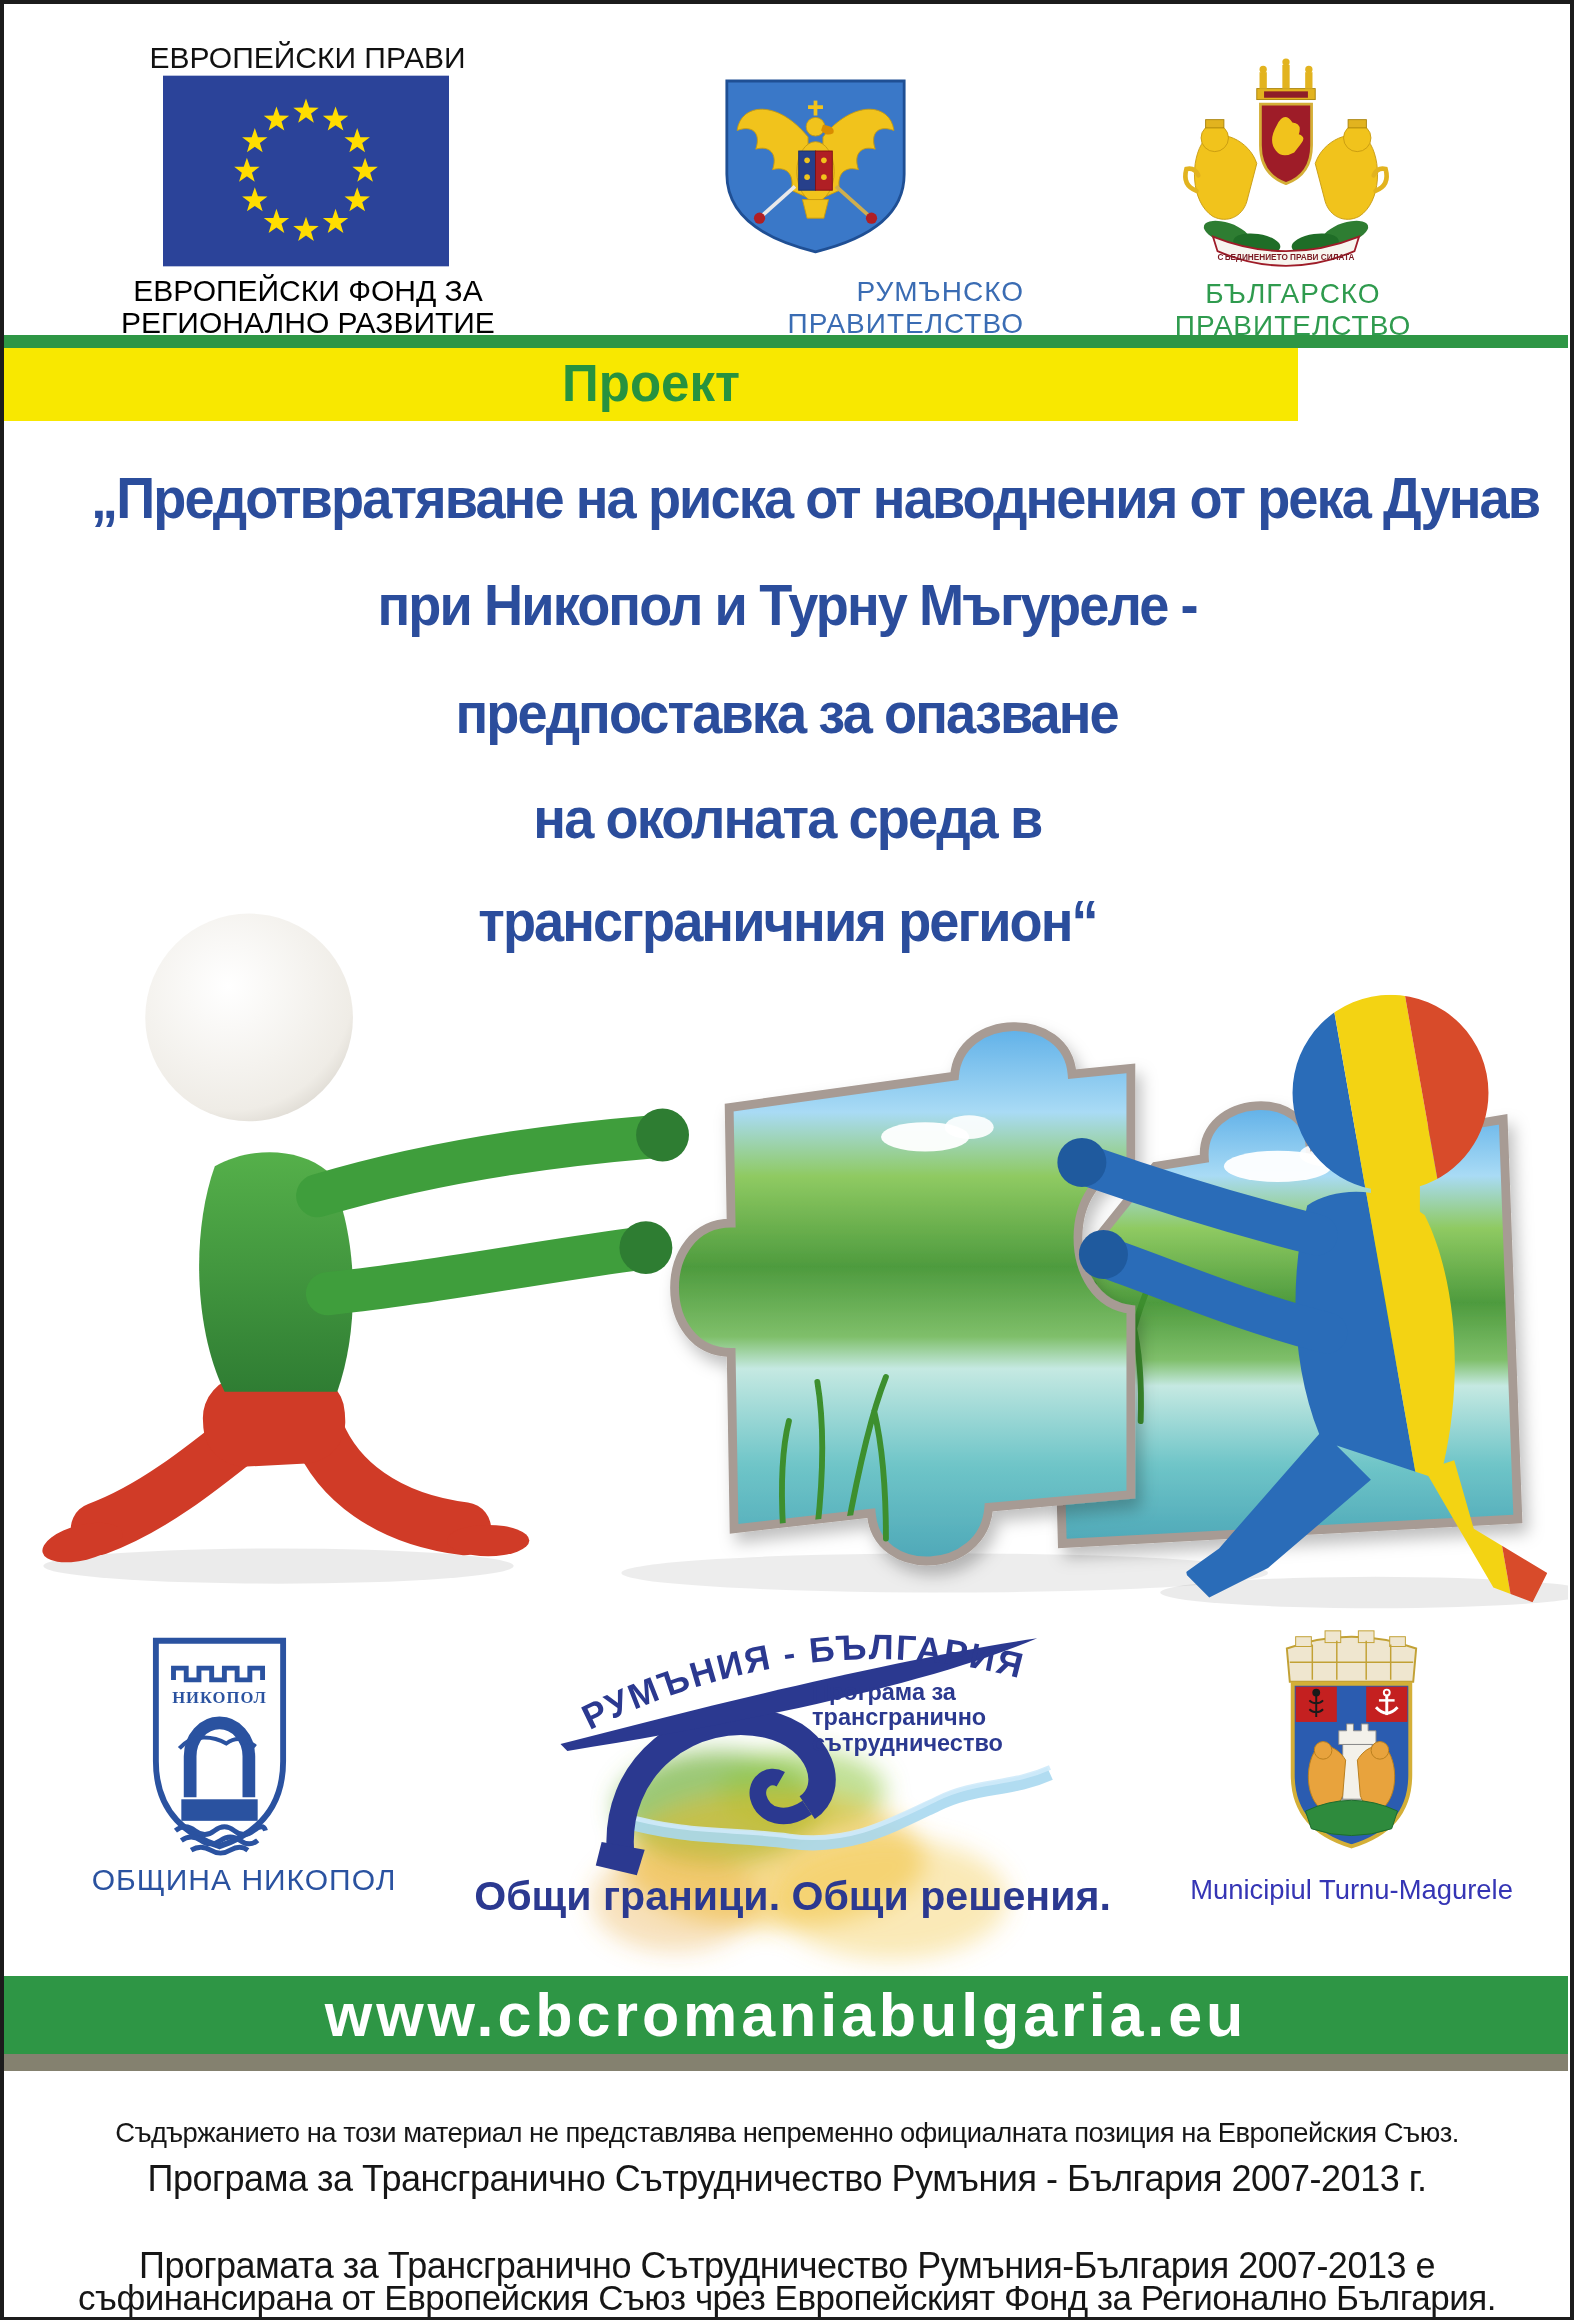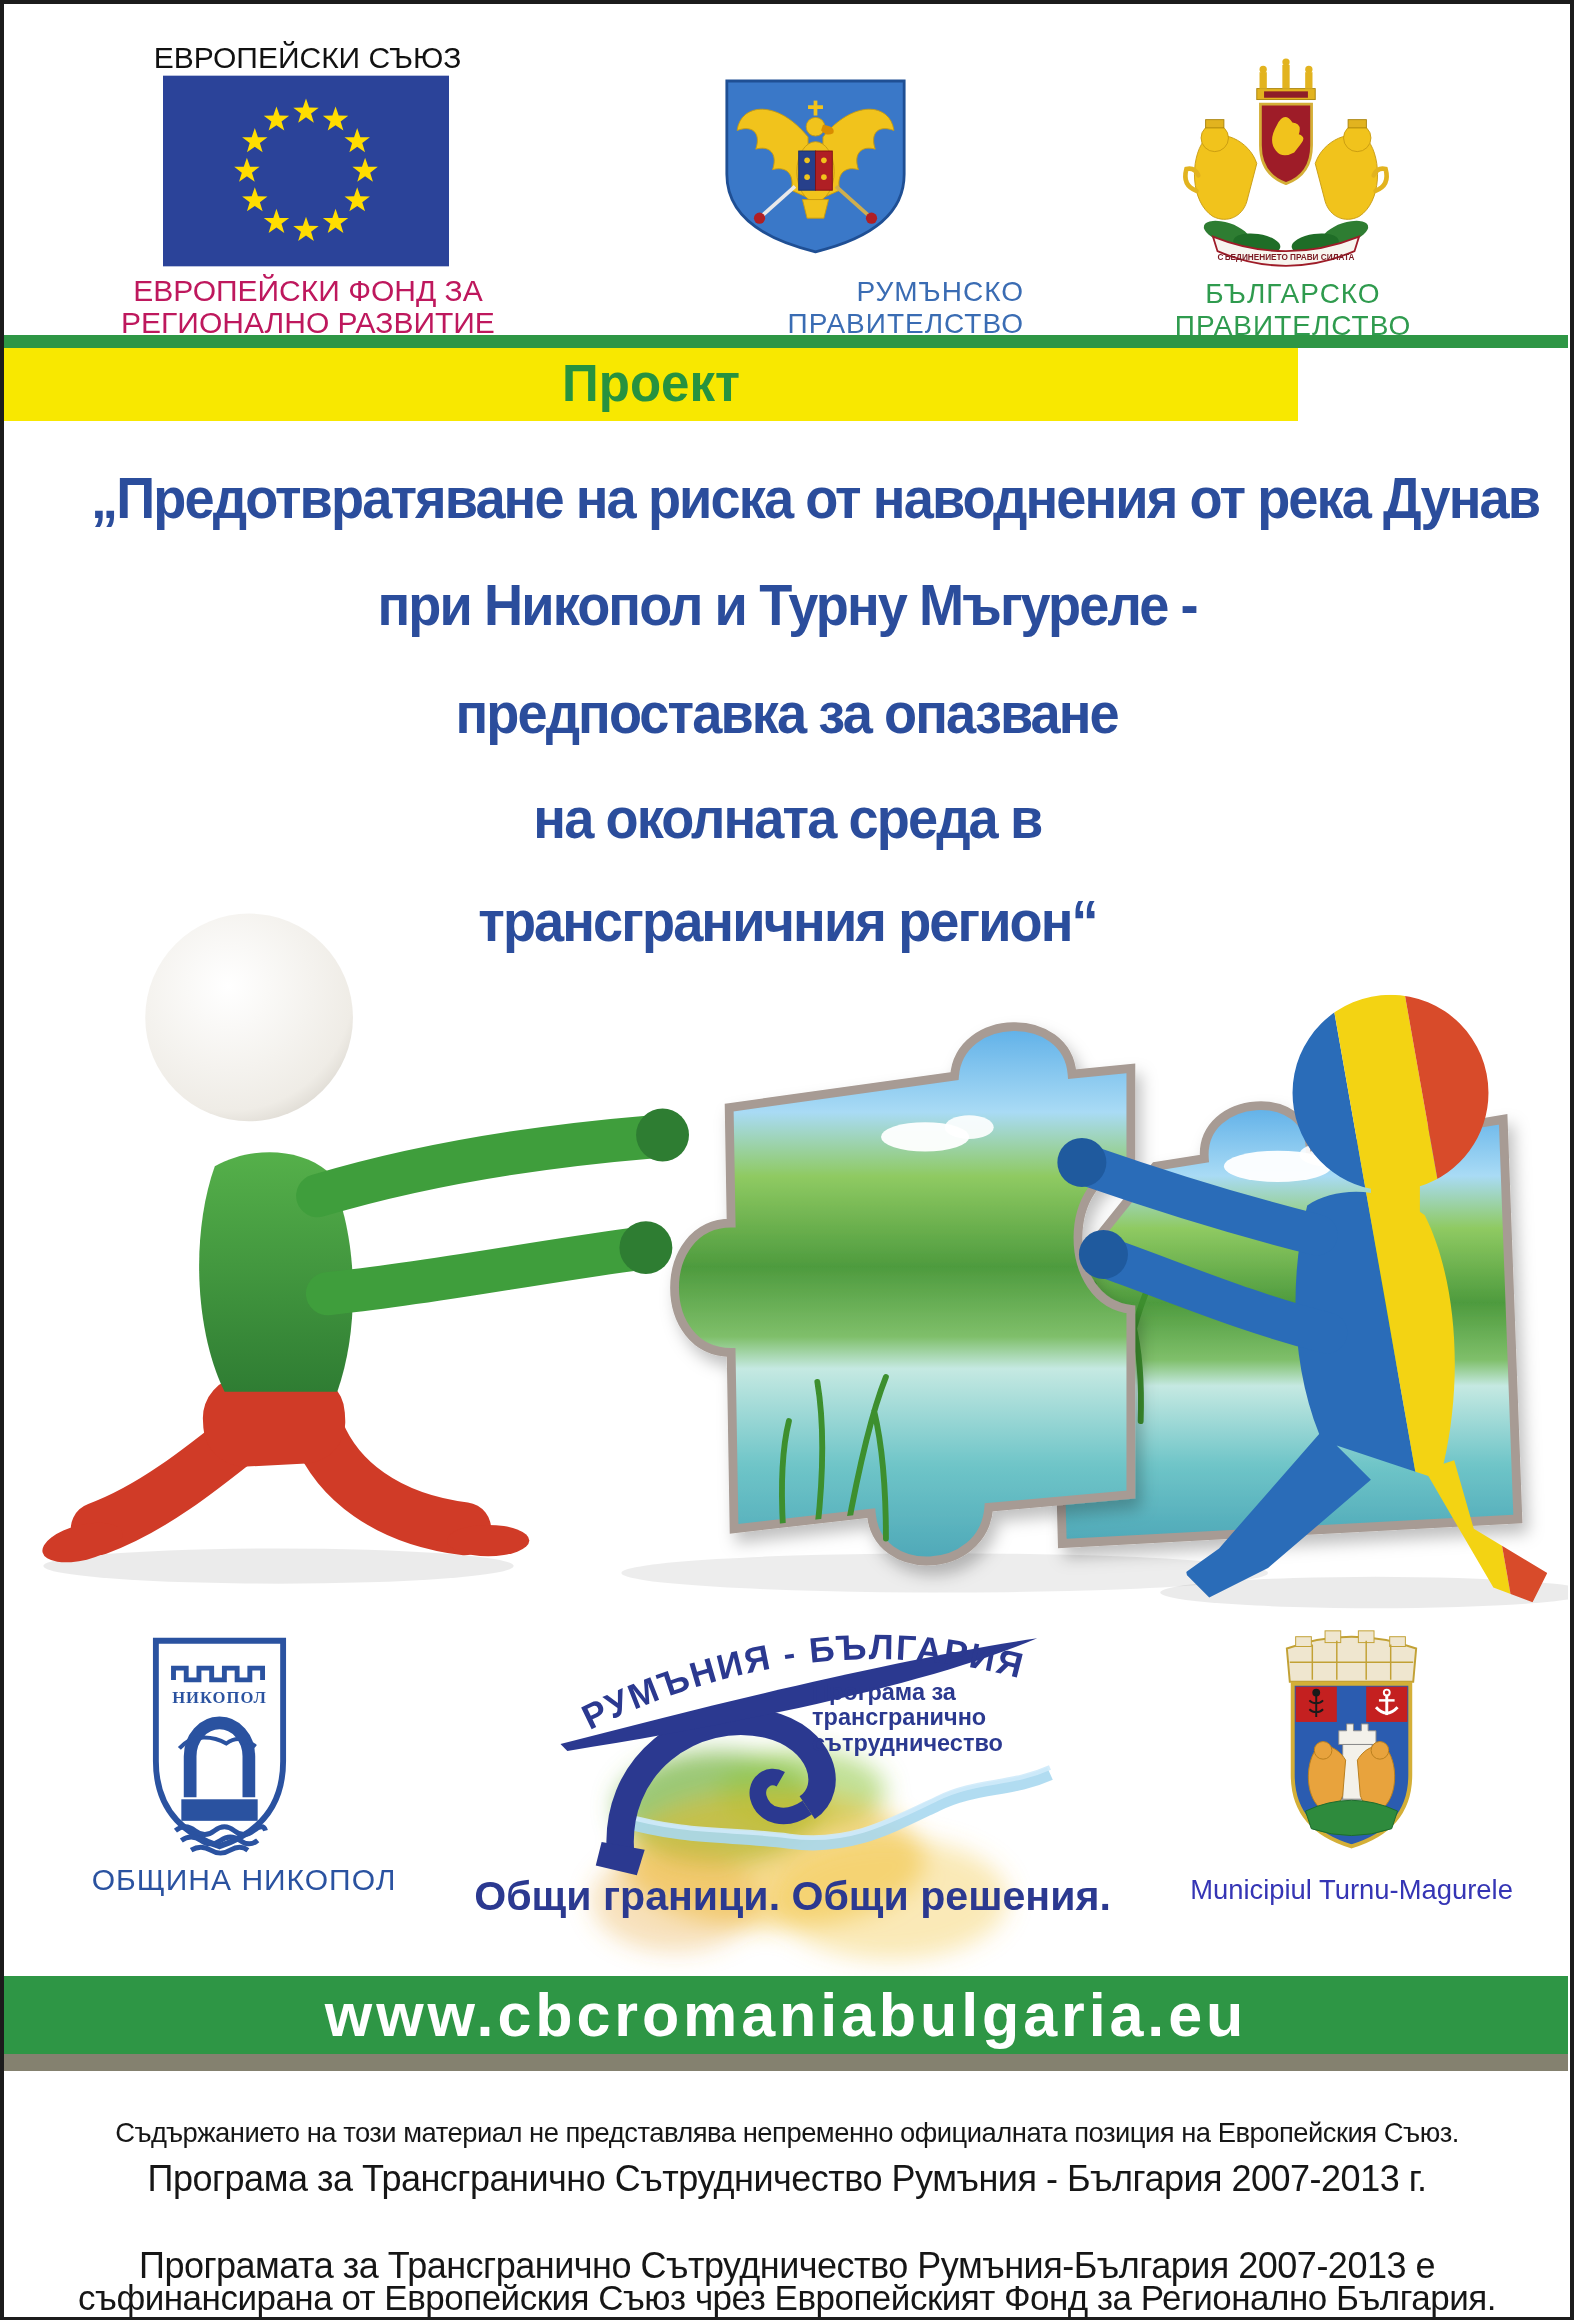--- a/index.html
+++ b/index.html
@@ -9,21 +9,21 @@
   .titleline{width:100%;display:flex;justify-content:center;color:#2b4d9c;font-weight:bold;}
   .titleline span{display:inline-block;transform:scaleX(0.95);letter-spacing:-2px;white-space:nowrap;}
   .hdr-label{font-size:28px;letter-spacing:1px;}
   .footline{width:100%;text-align:center;color:#161616;letter-spacing:-0.5px;}
 </style>
 </head>
 <body>
 
 <div class="poster">
 
-  <div class="abs ctr" style="left:88px;top:37px;width:431px;font-size:30px;color:#111;">ЕВРОПЕЙСКИ СЪЮЗ</div>
+  <div class="abs ctr" style="left:88px;top:37px;width:431px;font-size:30px;color:#111;">ЕВРОПЕЙСКИ ПРАВИ</div>
 
   <svg class="abs" style="left:159px;top:71px;" width="286" height="192" viewBox="0 0 300 200">
     <defs>
       <g id="star">
           <polygon fill="#ffdd00" points="0,-14 3.29,-4.53 13.31,-4.33 5.33,1.73 8.23,11.33 0,5.6 -8.23,11.33 -5.33,1.73 -13.31,-4.33 -3.29,-4.53"></polygon>
         </g>
     </defs>
     <rect x="0" y="0" width="300" height="200" fill="#2b4399"></rect>
     <use href="#star" transform="translate(150,38)"></use>
     <use href="#star" transform="translate(181,46.3)"></use>
@@ -32,21 +32,21 @@
     <use href="#star" transform="translate(203.7,131)"></use>
     <use href="#star" transform="translate(181,153.7)"></use>
     <use href="#star" transform="translate(150,162)"></use>
     <use href="#star" transform="translate(119,153.7)"></use>
     <use href="#star" transform="translate(96.3,131)"></use>
     <use href="#star" transform="translate(88,100)"></use>
     <use href="#star" transform="translate(96.3,69)"></use>
     <use href="#star" transform="translate(119,46.3)"></use>
   </svg>
 
-  <div class="abs ctr" style="left:59px;top:271px;width:490px;font-size:30px;line-height:1.05;color:#be185d;">
+  <div class="abs ctr" style="left:59px;top:271px;width:490px;font-size:30px;line-height:1.05;color:#000000;">
     <div>ЕВРОПЕЙСКИ ФОНД ЗА</div>
     <div>РЕГИОНАЛНО РАЗВИТИЕ</div>
   </div>
 
   <svg class="abs" style="left:699px;top:63px;" width="225" height="196" viewBox="0 0 240 210">
     <path d="M25,15 L215,15 L215,115 Q215,175 120,198 Q25,175 25,115 Z" fill="#3a78c8" stroke="#1f4f94" stroke-width="3"></path>
     <path d="M112,75 C80,35 40,38 36,68 C52,62 62,70 56,88 C70,84 80,92 74,110 C88,106 98,114 94,132 L112,140 Z" fill="#f1c31c" stroke="#c79a10"></path>
     <path d="M128,75 C160,35 200,38 204,68 C188,62 178,70 184,88 C170,84 160,92 166,110 C152,106 142,114 146,132 L128,140 Z" fill="#f1c31c" stroke="#c79a10"></path>
     <ellipse cx="120" cy="112" rx="20" ry="32" fill="#f1c31c" stroke="#c79a10"></ellipse>
     <circle cx="120" cy="64" r="10" fill="#f1c31c" stroke="#c79a10"></circle>

